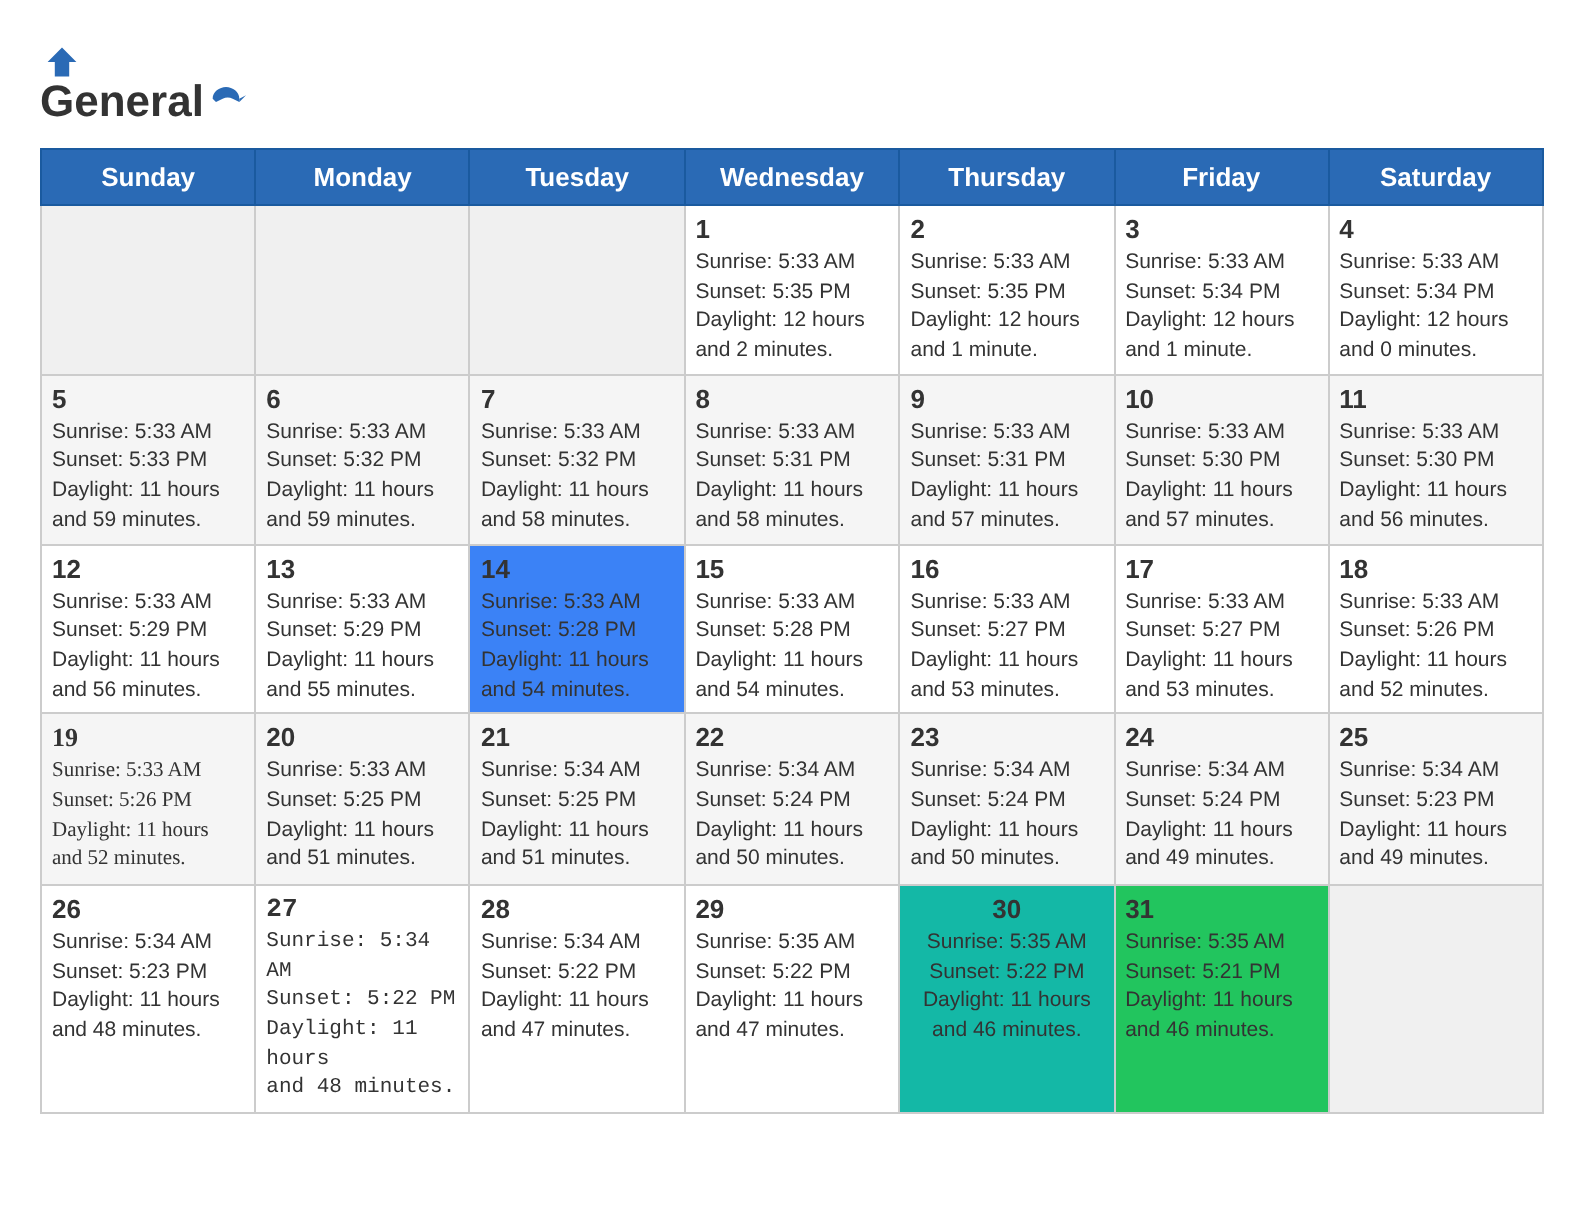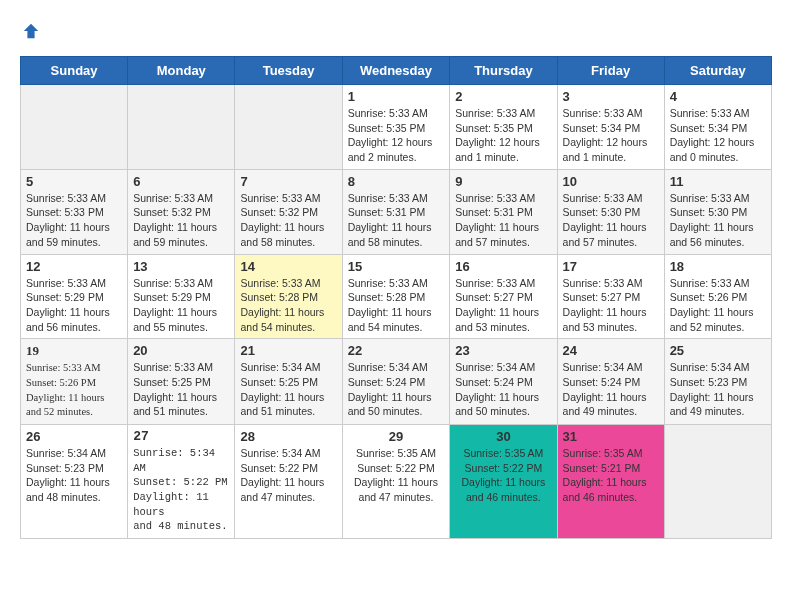--- a/index.html
+++ b/index.html
@@ -96,20 +96,28 @@
 <body>
 
 <div class="header">
   <div class="logo">
     <div class="logo-text">
       <span class="logo-general"></span>
       <svg class="logo-icon" viewBox="0 0 20 20">
         <path d="M10 2 L18 10 L14 10 L14 18 L6 18 L6 10 L2 10 Z" fill="#2a6ab5"></path>
       </svg>
       <br>
+    </div>
+    <div style="display:flex;align-items:center;margin-top:-8px;">
+      <span style="font-size:22px;font-weight:bold;color:#333;">General</span>
+      <svg width="20" height="20" viewBox="0 0 24 24" style="margin:0 1px;">
+        <path d="M12 3 C16 3 20 6 20 10 L20 12 L16 10 C14 9 12 9 10 10 L6 12 L4 10 C4 6 8 3 12 3Z" fill="#2a6ab5"></path>
+        <path d="M20 10 L24 8 L20 12Z" fill="#2a6ab5"></path>
+      </svg>
+      <span style="font-size:22px;font-weight:bold;color:#2a6ab5;"></span>
     </div>
   </div>
   <div class="title-section">
     <div class="month-title"></div>
     <div class="location"></div>
   </div>
 </div>
 
 <table class="calendar">
   <thead>
@@ -216,21 +224,21 @@
 Daylight: 11 hours
 and 56 minutes.</div>
         </td>
         <td style="background: rgb(255, 255, 255);">
           <span class="day-num">13</span>
           <div class="day-info" style="white-space: pre-line;">Sunrise: 5:33 AM
 Sunset: 5:29 PM
 Daylight: 11 hours
 and 55 minutes.</div>
         </td>
-        <td style="background: #fef9c3; margin-left: 39px;">
+        <td style="background: #3b82f6; margin-left: 39px;">
           <span class="day-num">14</span>
           <div class="day-info" style="white-space: pre-line;">Sunrise: 5:33 AM
 Sunset: 5:28 PM
 Daylight: 11 hours
 and 54 minutes.</div>
         </td>
         <td style="background: rgb(255, 255, 255); border-radius: 23px;">
           <span class="day-num">15</span>
           <div class="day-info" style="white-space: pre-line;">Sunrise: 5:33 AM
 Sunset: 5:28 PM
@@ -325,35 +333,35 @@
 Daylight: 11 hours
 and 48 minutes.</div>
         </td>
         <td style="background: rgb(255, 255, 255);">
           <span class="day-num">28</span>
           <div class="day-info" style="white-space: pre-line;">Sunrise: 5:34 AM
 Sunset: 5:22 PM
 Daylight: 11 hours
 and 47 minutes.</div>
         </td>
-        <td style="background: rgb(255, 255, 255); text-align: center;">
+        <td style="background: rgb(255, 255, 255);">
           <span class="day-num">29</span>
           <div class="day-info" style="white-space: pre-line;">Sunrise: 5:35 AM
 Sunset: 5:22 PM
 Daylight: 11 hours
 and 47 minutes.</div>
         </td>
         <td style="background: #14b8a6; text-align: center;">
           <span class="day-num">30</span>
           <div class="day-info" style="white-space: pre-line;">Sunrise: 5:35 AM
 Sunset: 5:22 PM
 Daylight: 11 hours
 and 46 minutes.</div>
         </td>
-        <td style="background: #ec4899; margin-top: 47px;">
+        <td style="background: #22c55e; margin-top: 47px;">
           <span class="day-num">31</span>
           <div class="day-info" style="white-space: pre-line;">Sunrise: 5:35 AM
 Sunset: 5:21 PM
 Daylight: 11 hours
 and 46 minutes.</div>
         </td>
         <td class="empty-cell"></td>
       </tr>
     </tbody>
 </table>

